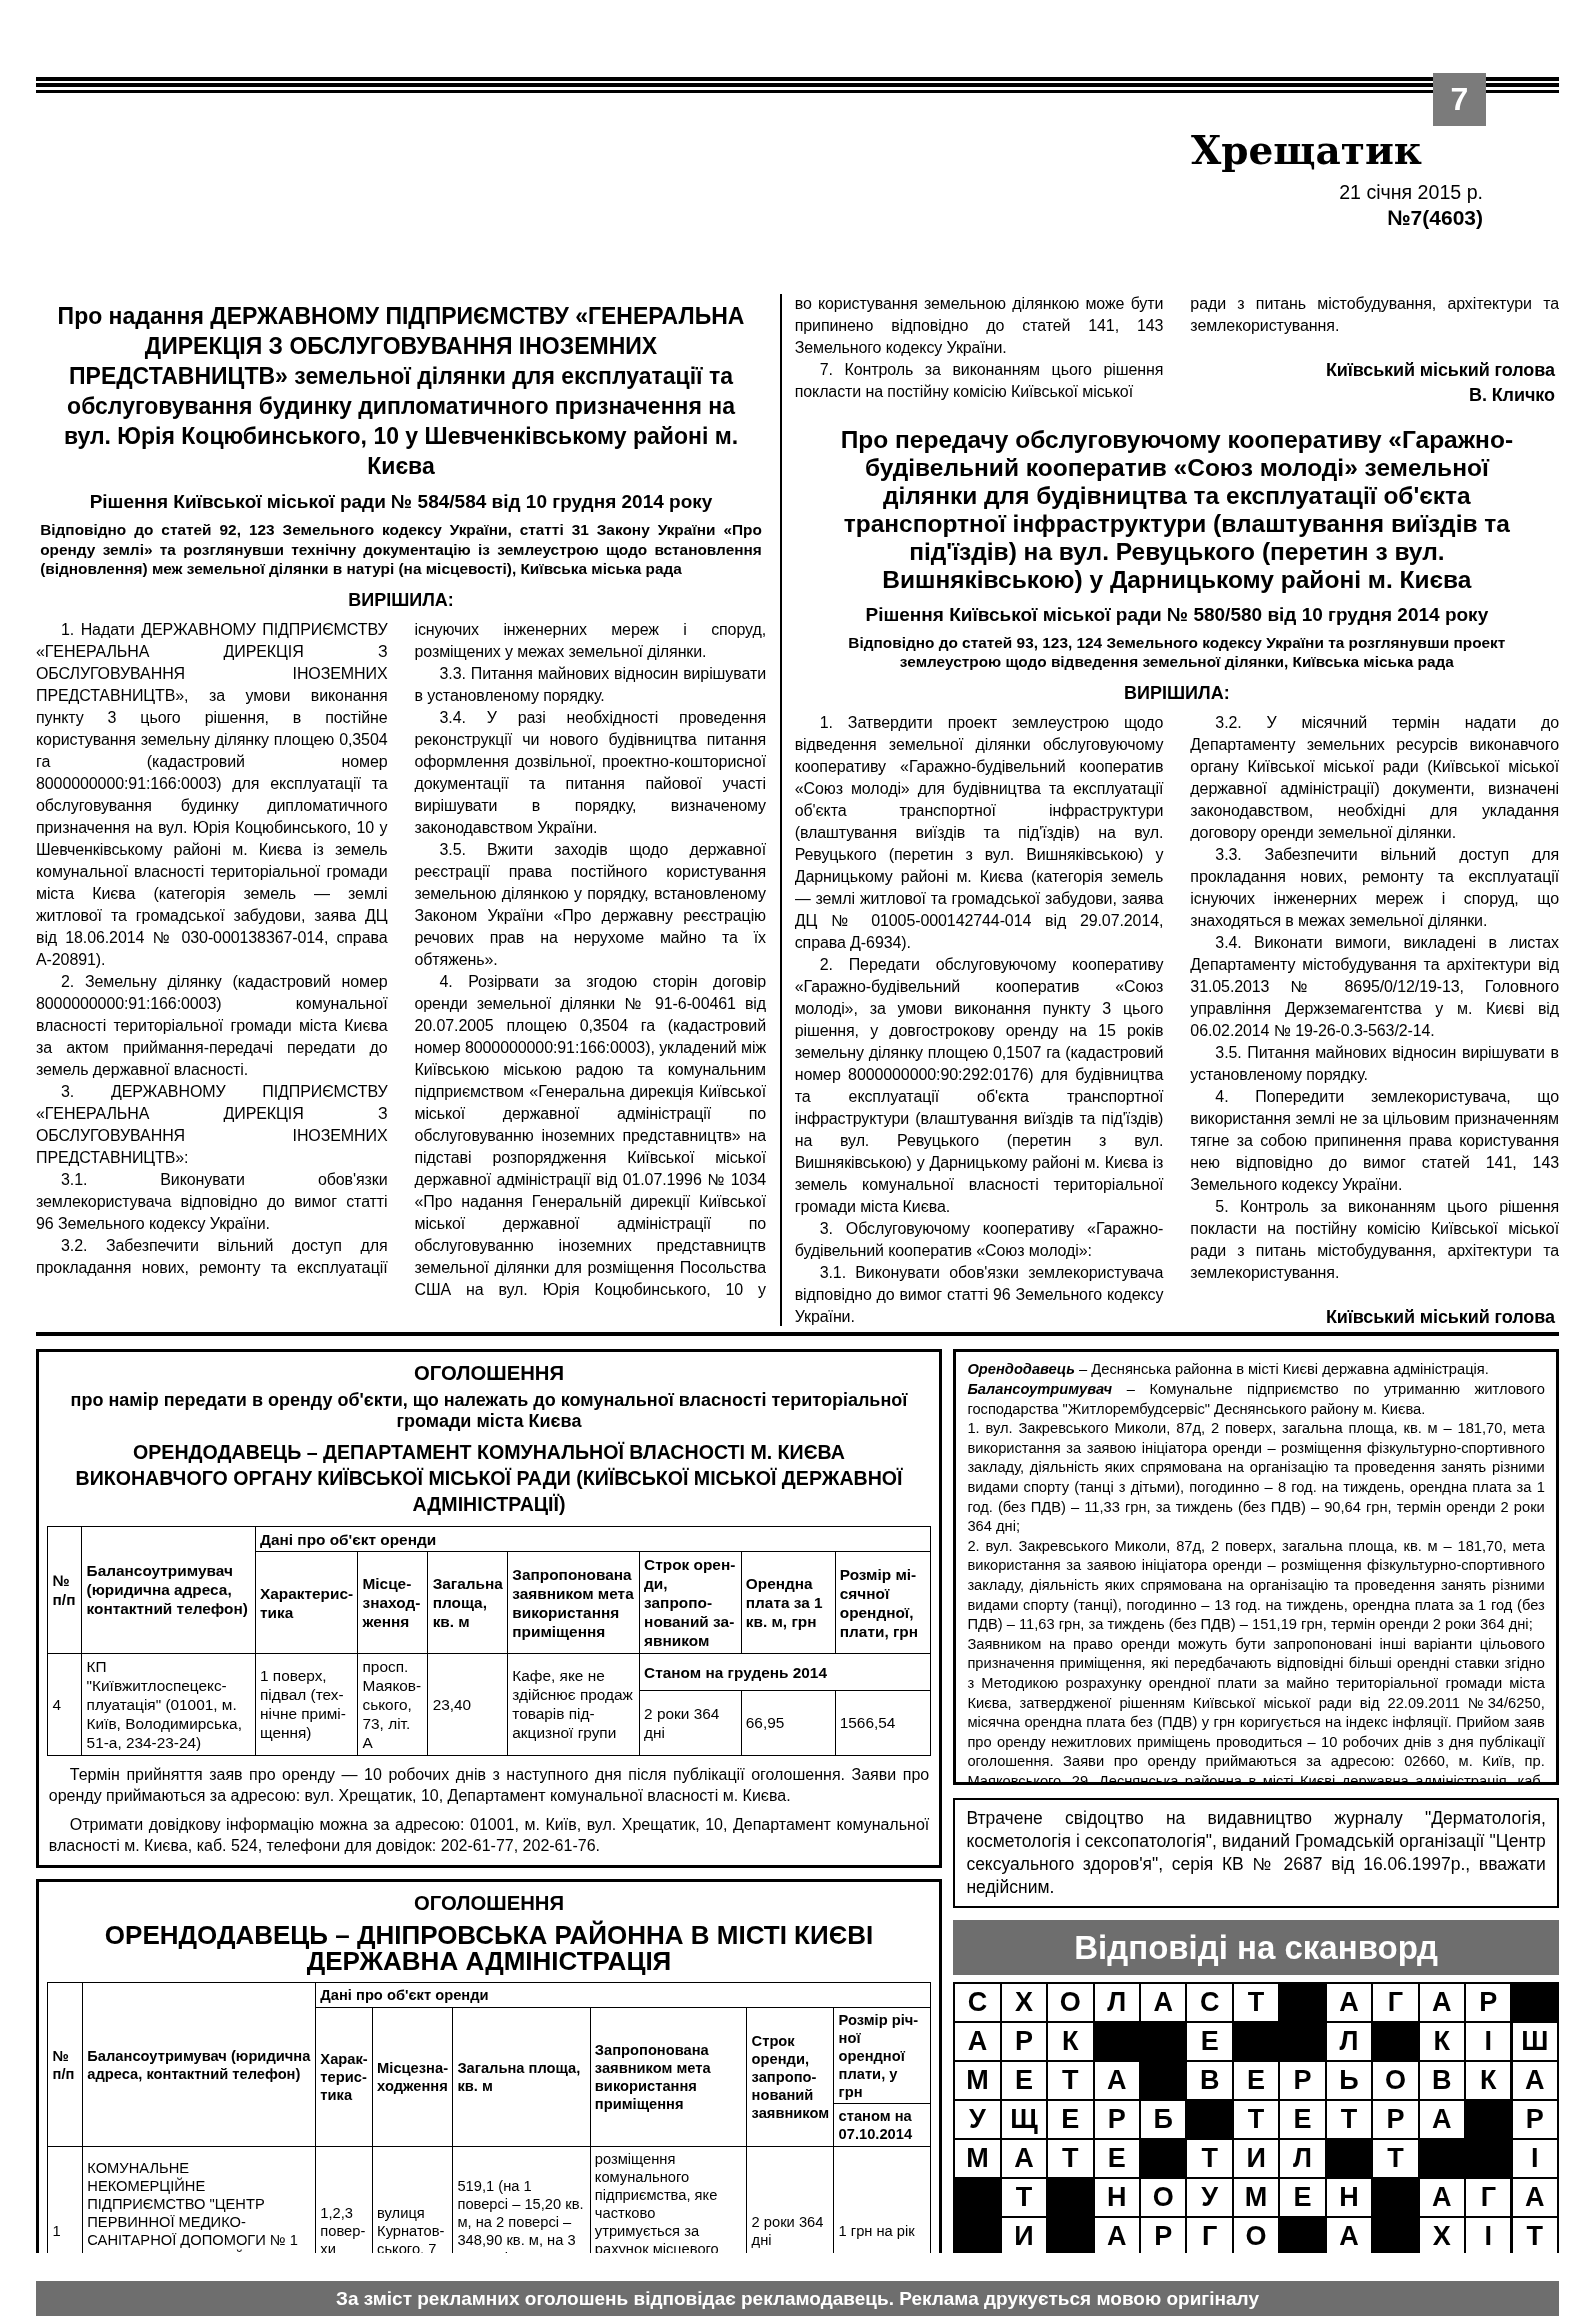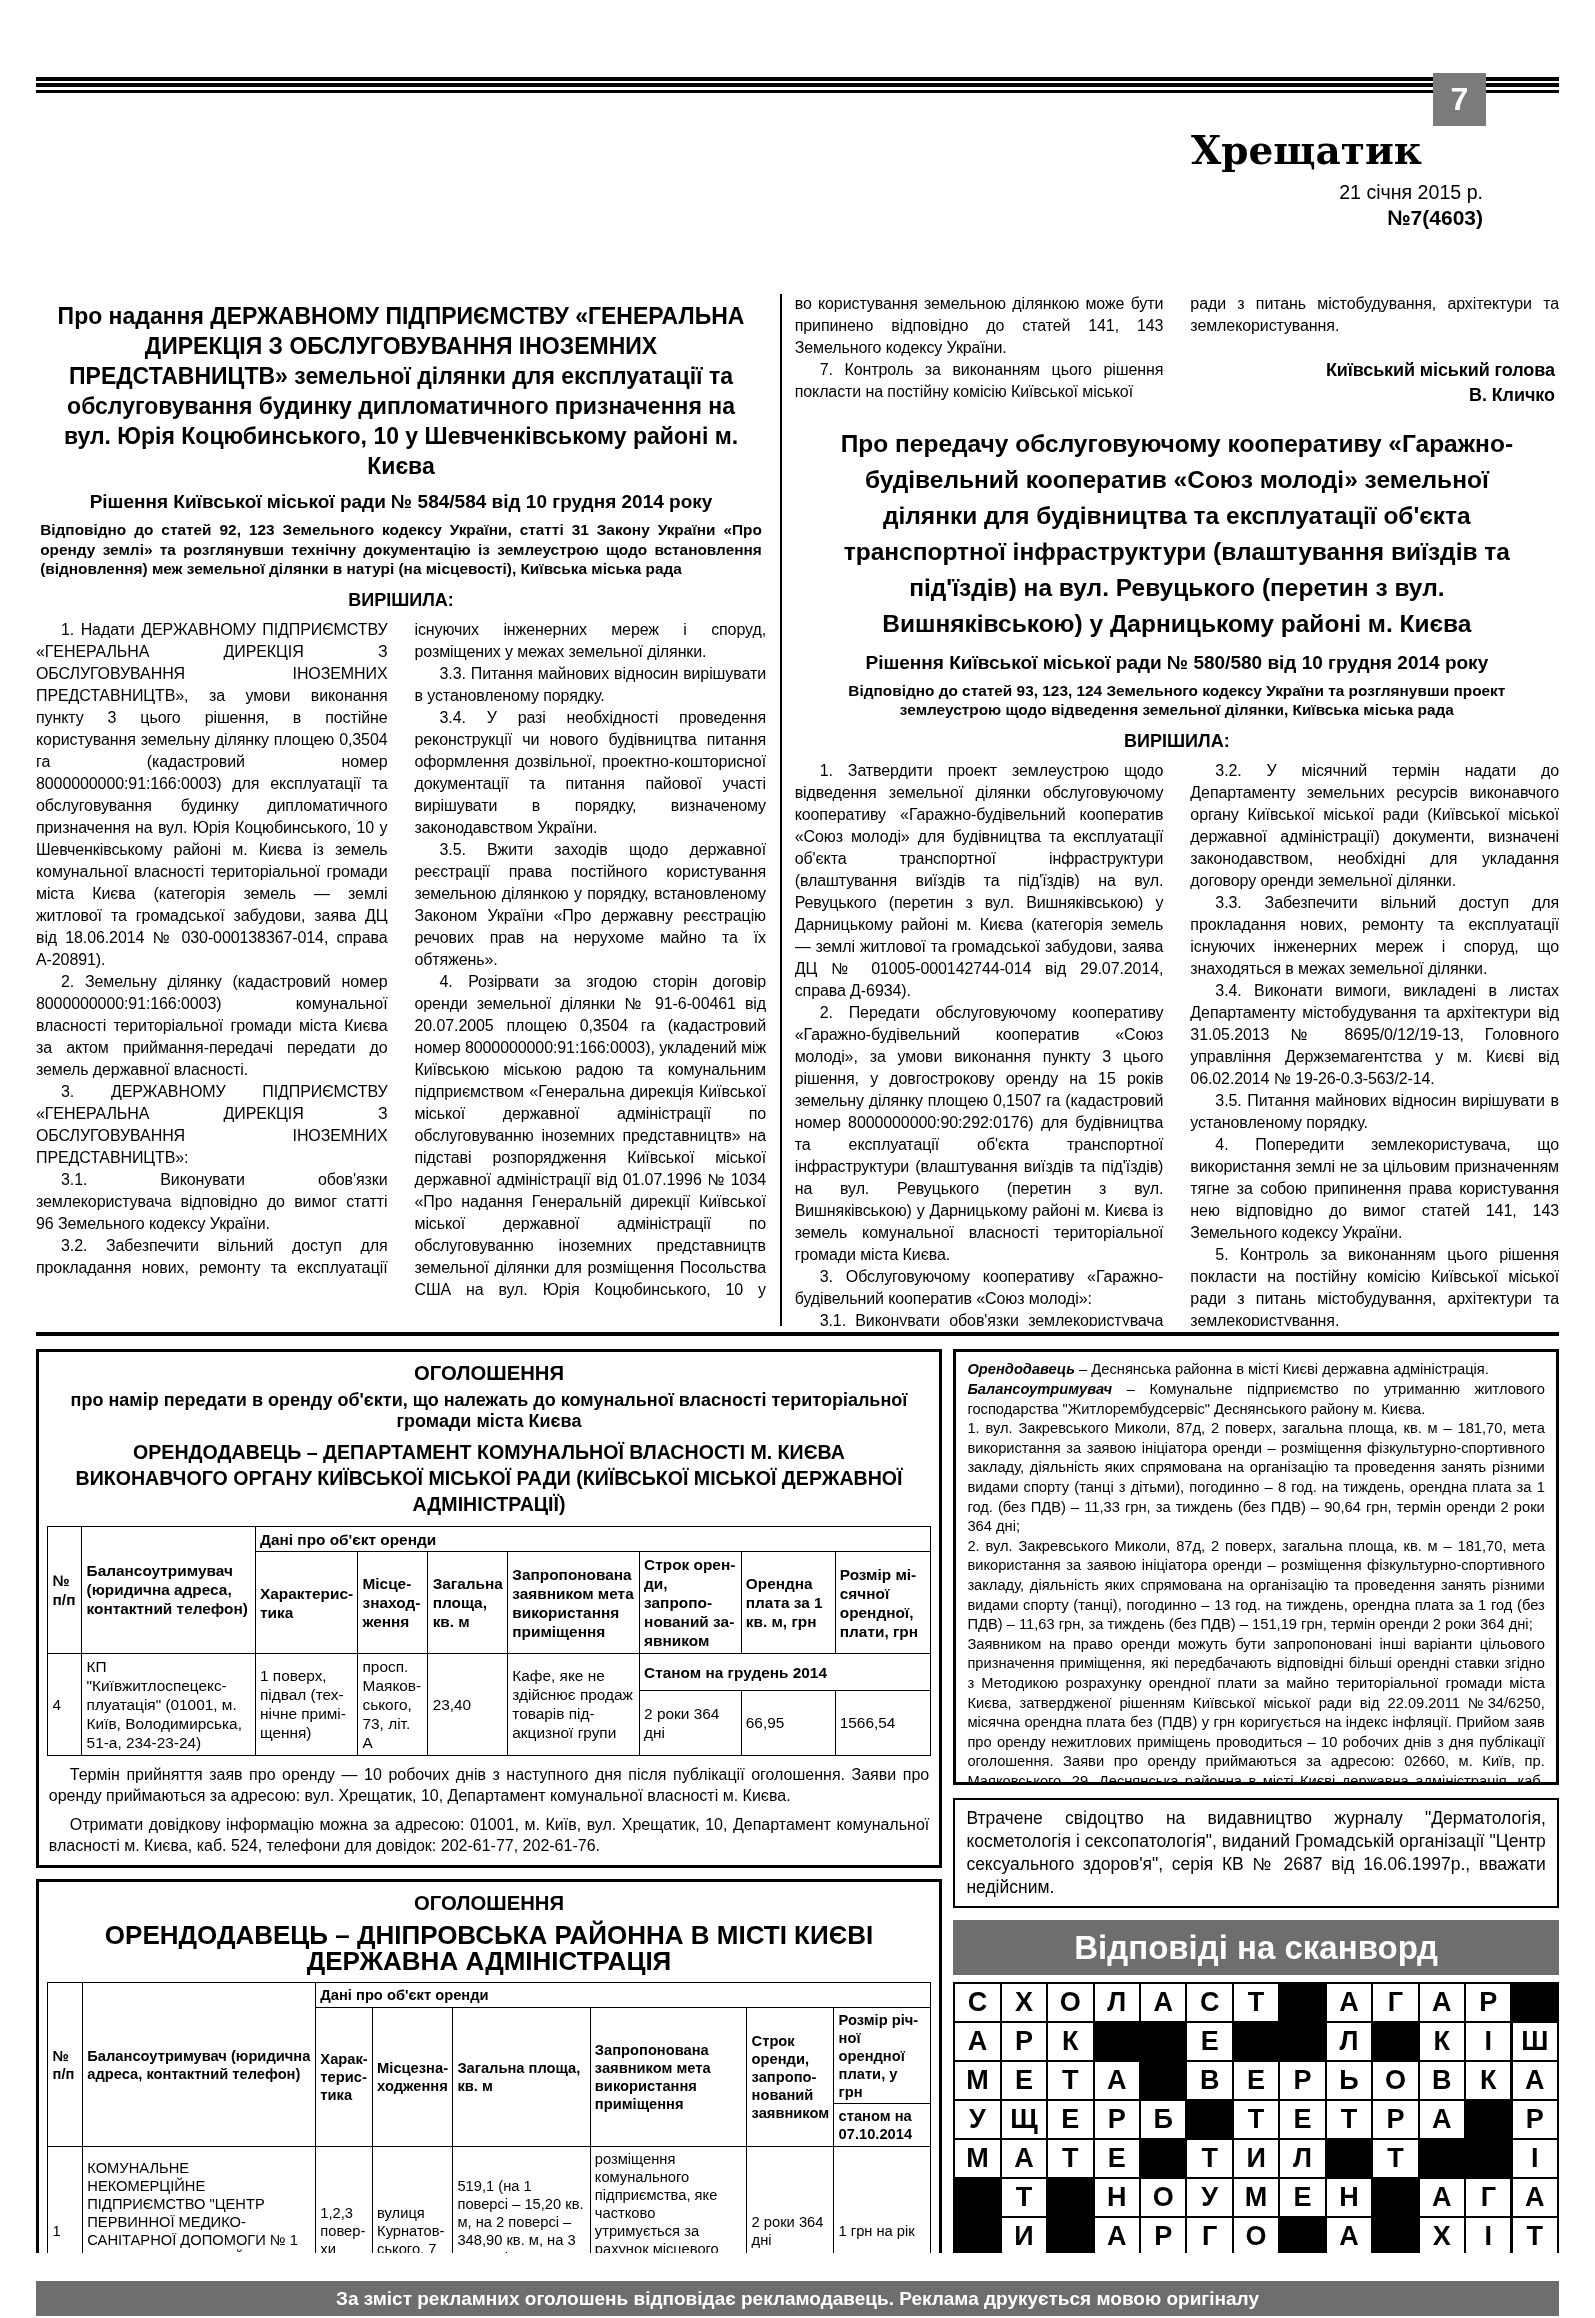--- a/index.html
+++ b/index.html
@@ -139,21 +139,21 @@
           <p>7. Контроль за виконанням цього рішення покласти на постійну комісію Київської міської</p>
         </div>
         <div class="c">
           <p class="noind">ради з питань містобудування, архітектури та землекористування.</p>
           <div class="signature">
             <div>Київський міський голова</div>
             <div>В. Кличко</div>
           </div>
         </div>
       </div>
-      <div class="a-title" style="font-size:24.5px; line-height:36px; padding-top:18px;">Про передачу обслуговуючому кооперативу «Гаражно-будівельний кооператив «Союз молоді» земельної ділянки для будівництва та експлуатації об'єкта транспортної інфраструктури (влаштування виїздів та під'їздів) на вул. Ревуцького (перетин з вул. Вишняківською) у Дарницькому районі м. Києва</div>
+      <div class="a-title" style="font-size:24.5px; line-height:28px; padding-top:18px;">Про передачу обслуговуючому кооперативу «Гаражно-будівельний кооператив «Союз молоді» земельної ділянки для будівництва та експлуатації об'єкта транспортної інфраструктури (влаштування виїздів та під'їздів) на вул. Ревуцького (перетин з вул. Вишняківською) у Дарницькому районі м. Києва</div>
       <div class="a-sub">Рішення Київської міської ради № 580/580 від 10 грудня 2014 року</div>
       <div class="a-preamble center2">Відповідно до статей 93, 123, 124 Земельного кодексу України та розглянувши проект землеустрою щодо відведення земельної ділянки, Київська міська рада</div>
       <div class="a-resolved">ВИРІШИЛА:</div>
       <div class="a-body body2">
         <p>1. Затвердити проект землеустрою щодо відведення земельної ділянки обслуговуючому кооперативу «Гаражно-будівельний кооператив «Союз молоді» для будівництва та експлуатації об'єкта транспортної інфраструктури (влаштування виїздів та під'їздів) на вул. Ревуцького (перетин з вул. Вишняківською) у Дарницькому районі м. Києва (категорія земель — землі житлової та громадської забудови, заява ДЦ № 01005-000142744-014 від 29.07.2014, справа Д-6934).</p>
         <p>2. Передати обслуговуючому кооперативу «Гаражно-будівельний кооператив «Союз молоді», за умови виконання пункту 3 цього рішення, у довгострокову оренду на 15 років земельну ділянку площею 0,1507 га (кадастровий номер 8000000000:90:292:0176) для будівництва та експлуатації об'єкта транспортної інфраструктури (влаштування виїздів та під'їздів) на вул. Ревуцького (перетин з вул. Вишняківською) у Дарницькому районі м. Києва із земель комунальної власності територіальної громади міста Києва.</p>
         <p>3. Обслуговуючому кооперативу «Гаражно-будівельний кооператив «Союз молоді»:</p>
         <p>3.1. Виконувати обов'язки землекористувача відповідно до вимог статті 96 Земельного кодексу України.</p>
         <p>3.2. У місячний термін надати до Департаменту земельних ресурсів виконавчого органу Київської міської ради (Київської міської державної адміністрації) документи, визначені законодавством, необхідні для укладання договору оренди земельної ділянки.</p>
         <p>3.3. Забезпечити вільний доступ для прокладання нових, ремонту та експлуатації існуючих інженерних мереж і споруд, що знаходяться в межах земельної ділянки.</p>

